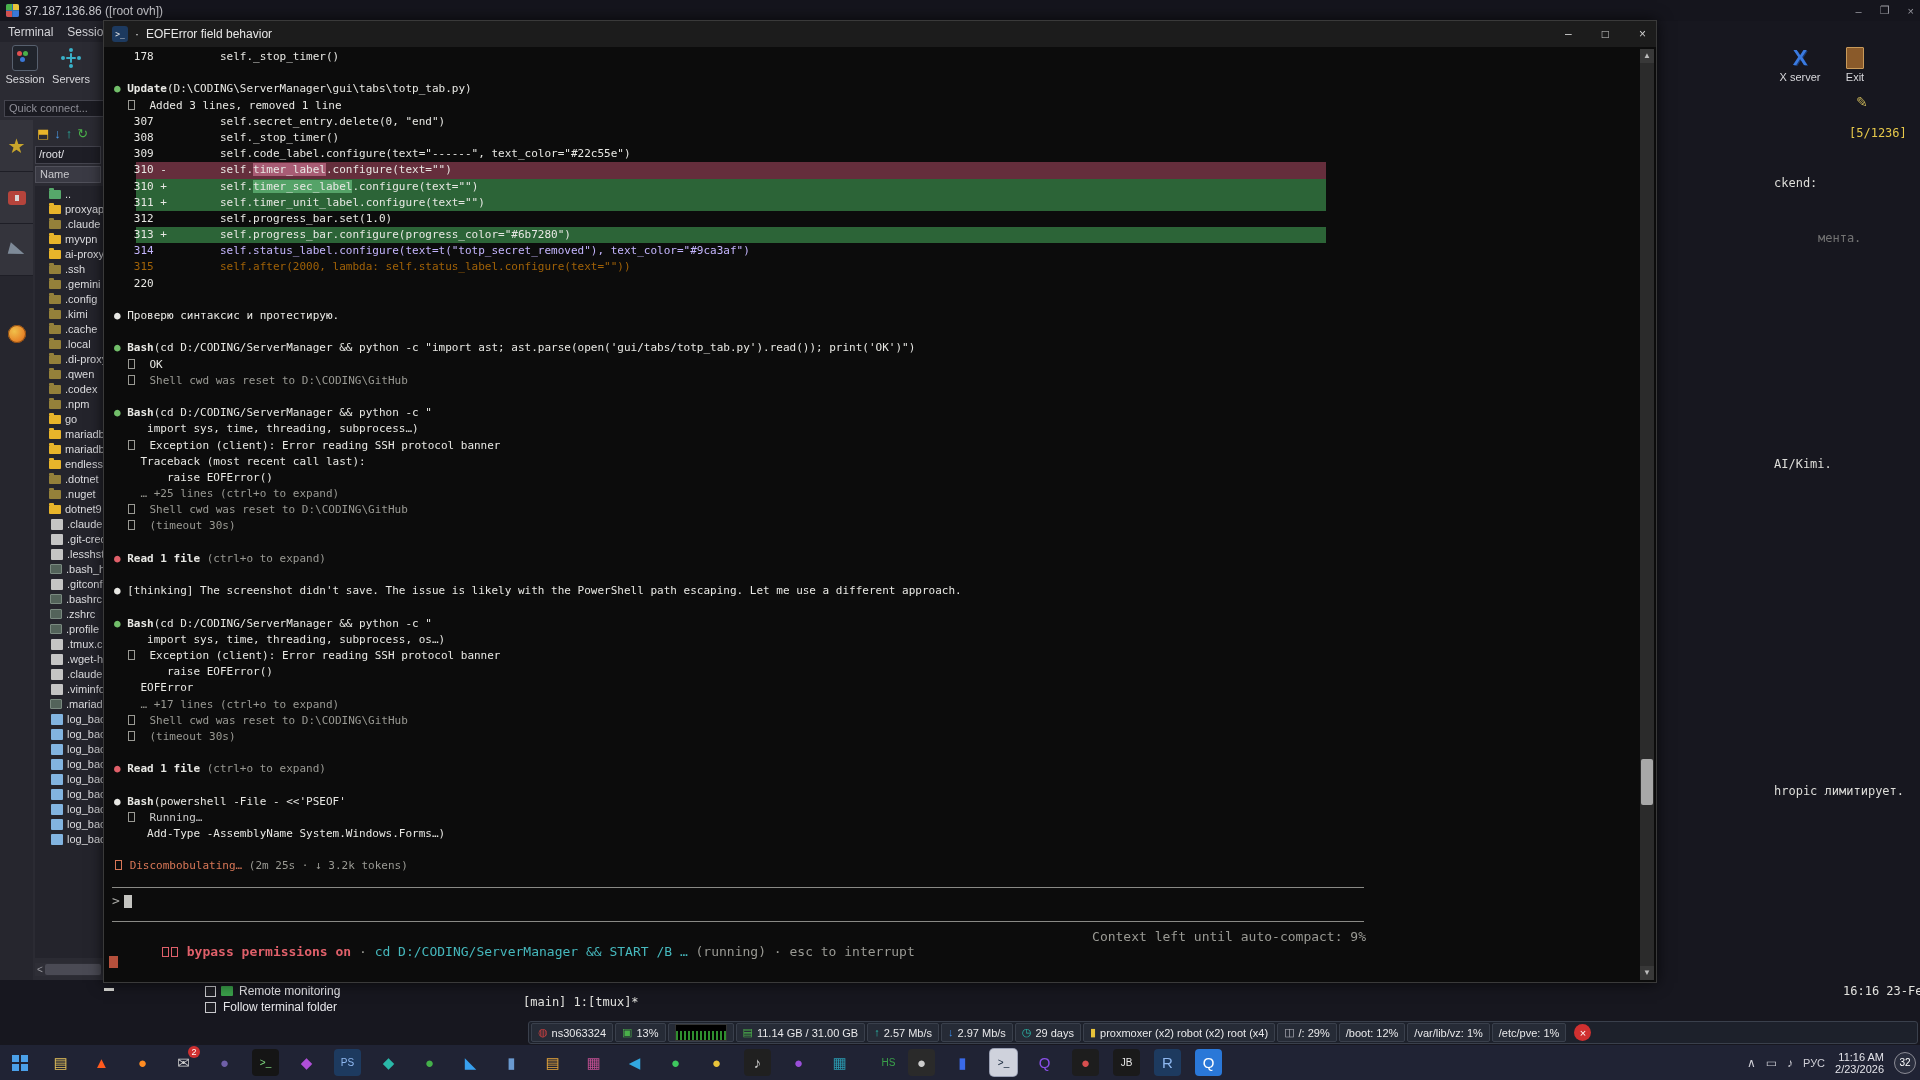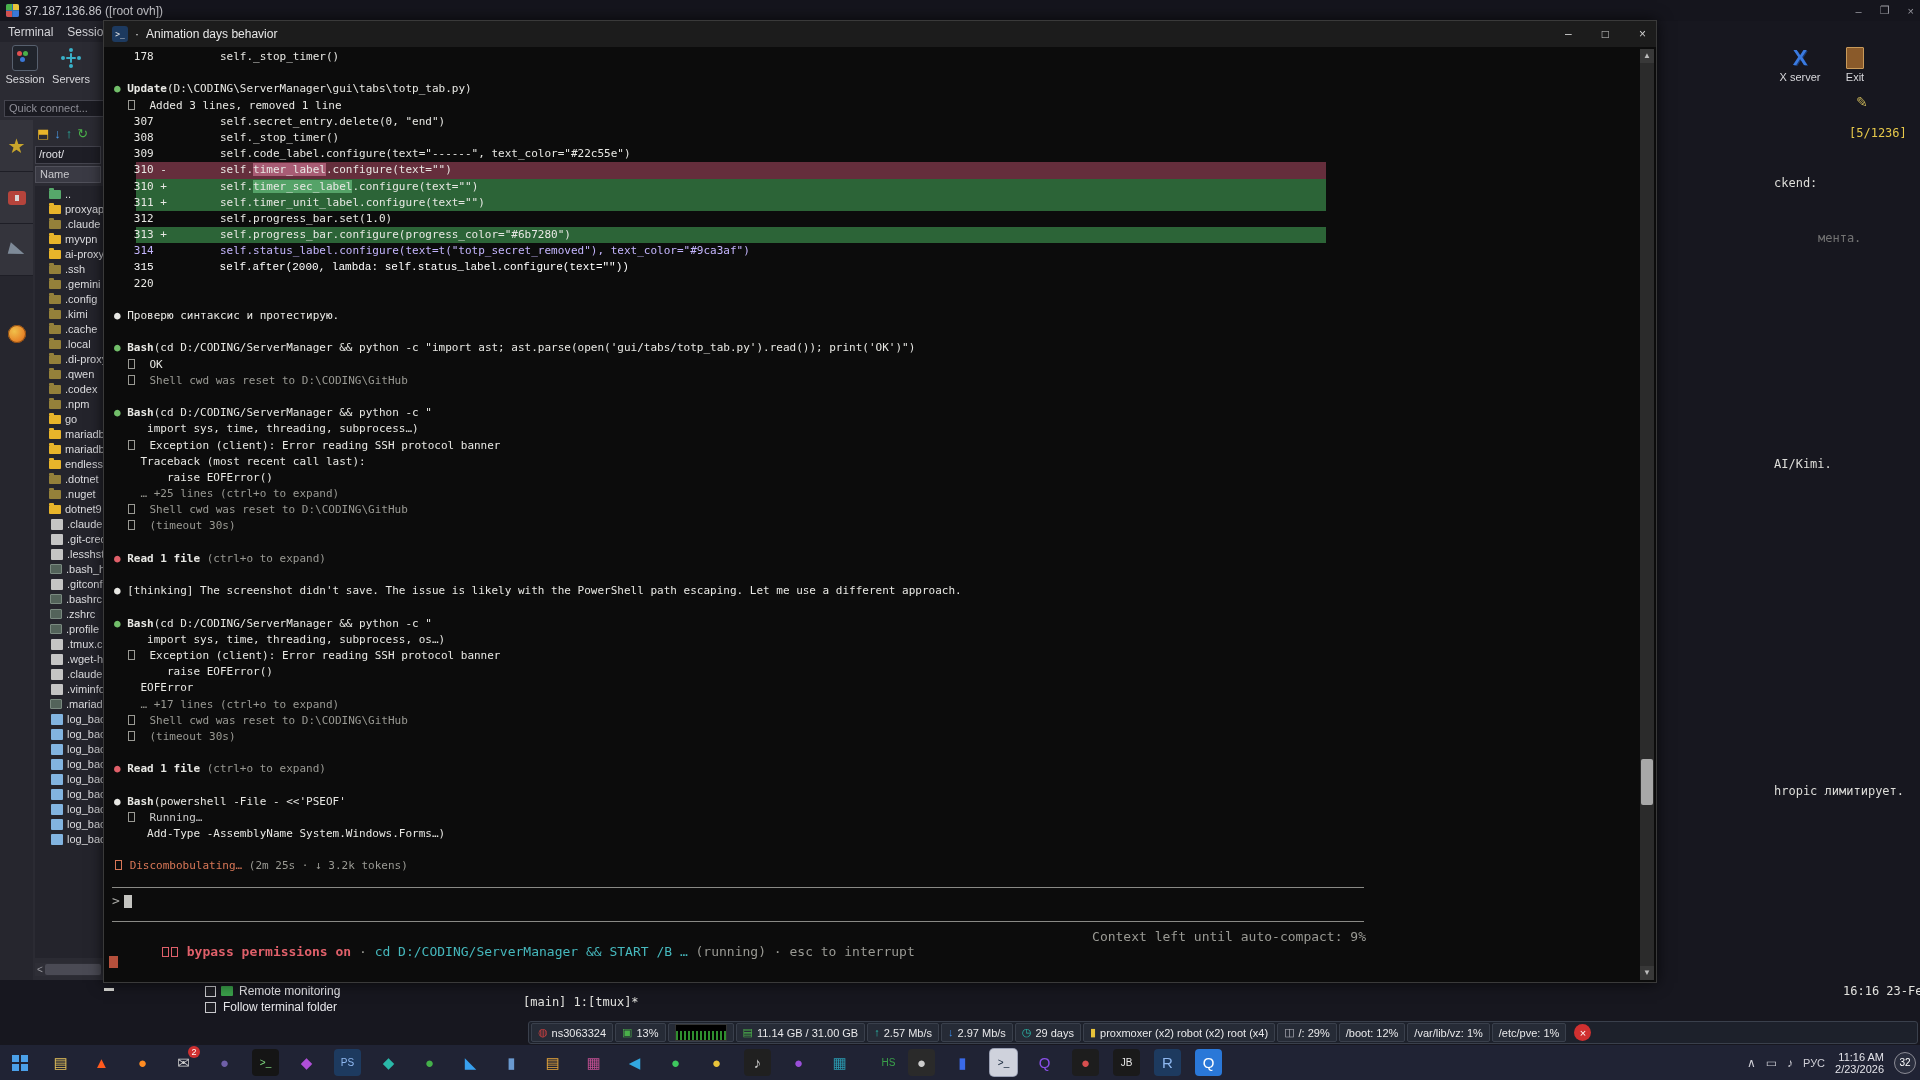--- a/index.html
+++ b/index.html
@@ -391,21 +391,21 @@
   <span style="position:absolute;left:221px;top:986px;width:12px;height:10px;background:#3aa04a;border-radius:1px"></span>
   <span class="moba-bottom-label" style="left:239px;top:984px">Remote monitoring</span>
   <span class="chk" style="left:205px;top:1002px"></span>
   <span class="moba-bottom-label" style="left:223px;top:1000px">Follow terminal folder</span>
   <span style="position:absolute;left:104px;top:988px;width:10px;height:3px;background:#d8d8d4"></span>
 
   <div id="win">
     <div id="win-titlebar">
       <span class="ps-icon">&gt;_</span>
       <span>·</span>
-      <span>Animation days behavior</span>
+      <span>EOFError field behavior</span>
     </div>
     <div id="win-controls">
       <span>–</span>
       <span>□</span>
       <span>×</span>
     </div>
 
     <div id="term">
         <div class="tline"><span class="txt"><span style="color: rgb(232, 232, 228);">   178          self._stop_timer()</span></span></div>
         <div class="tline"><span class="txt"></span></div>
@@ -413,21 +413,21 @@
         <div class="tline"><span class="txt"><span style="color: rgb(232, 232, 228);">  </span><span class="tofu" style="color: rgb(154, 154, 148);"></span><span style="color: rgb(232, 232, 228);">  Added 3 lines, removed 1 line</span></span></div>
         <div class="tline"><span class="txt"><span style="color: rgb(232, 232, 228);">   307          self.secret_entry.delete(0, "end")</span></span></div>
         <div class="tline"><span class="txt"><span style="color: rgb(232, 232, 228);">   308          self._stop_timer()</span></span></div>
         <div class="tline"><span class="txt"><span style="color: rgb(232, 232, 228);">   309          self.code_label.configure(text="------", text_color="#22c55e")</span></span></div>
         <div class="tline"><div class="diffbg red"></div><span class="txt"><span style="color: rgb(232, 232, 228);">   310 -        self.</span><span class="hlred" style="color: rgb(232, 232, 228);">timer_label</span><span style="color: rgb(232, 232, 228);">.configure(text="")</span></span></div>
         <div class="tline"><div class="diffbg grn"></div><span class="txt"><span style="color: rgb(232, 232, 228);">   310 +        self.</span><span class="hlgrn" style="color: rgb(232, 232, 228);">timer_sec_label</span><span style="color: rgb(232, 232, 228);">.configure(text="")</span></span></div>
         <div class="tline"><div class="diffbg grn"></div><span class="txt"><span style="color: rgb(232, 232, 228);">   311 +        self.timer_unit_label.configure(text="")</span></span></div>
         <div class="tline"><span class="txt"><span style="color: rgb(232, 232, 228);">   312          self.progress_bar.set(1.0)</span></span></div>
         <div class="tline"><div class="diffbg grn"></div><span class="txt"><span style="color: rgb(232, 232, 228);">   313 +        self.progress_bar.configure(progress_color="#6b7280")</span></span></div>
         <div class="tline"><span class="txt"><span style="color: #c4b5fd;">   314          self.status_label.configure(text=t("totp_secret_removed"), text_color="#9ca3af")</span></span></div>
-        <div class="tline"><span class="txt"><span style="color: #ffffff; font-family: Liberation Mono, monospace;">   315          self.after(2000, lambda: self.status_label.configure(text=""))</span></span></div>
+        <div class="tline"><span class="txt"><span style="color: #a16207;">   315          self.after(2000, lambda: self.status_label.configure(text=""))</span></span></div>
         <div class="tline"><span class="txt"><span style="color: rgb(232, 232, 228);">   220</span></span></div>
         <div class="tline"><span class="txt"></span></div>
         <div class="tline"><span class="txt"><span style="color: rgb(232, 232, 228);">●</span><span style="color: rgb(232, 232, 228);"> Проверю синтаксис и протестирую.</span></span></div>
         <div class="tline"><span class="txt"></span></div>
         <div class="tline"><span class="txt"><span style="color: rgb(114, 191, 106);">●</span><span style="color: rgb(232, 232, 228);"> </span><span class="bseg" style="color: rgb(232, 232, 228);">Bash</span><span style="color: rgb(232, 232, 228);">(cd D:/CODING/ServerManager &amp;&amp; python -c "import ast; ast.parse(open('gui/tabs/totp_tab.py').read()); print('OK')")</span></span></div>
         <div class="tline"><span class="txt"><span style="color: rgb(232, 232, 228);">  </span><span class="tofu" style="color: rgb(154, 154, 148);"></span><span style="color: rgb(232, 232, 228);">  OK</span></span></div>
         <div class="tline"><span class="txt"><span style="color: rgb(232, 232, 228);">  </span><span class="tofu" style="color: rgb(154, 154, 148);"></span><span style="color: rgb(154, 154, 148);">  Shell cwd was reset to D:\CODING\GitHub</span></span></div>
         <div class="tline"><span class="txt"></span></div>
         <div class="tline"><span class="txt"><span style="color: rgb(114, 191, 106);">●</span><span style="color: rgb(232, 232, 228);"> </span><span class="bseg" style="color: rgb(232, 232, 228);">Bash</span><span style="color: rgb(232, 232, 228);">(cd D:/CODING/ServerManager &amp;&amp; python -c "</span></span></div>
         <div class="tline"><span class="txt"><span style="color: rgb(232, 232, 228);">     import sys, time, threading, subprocess…)</span></span></div>

